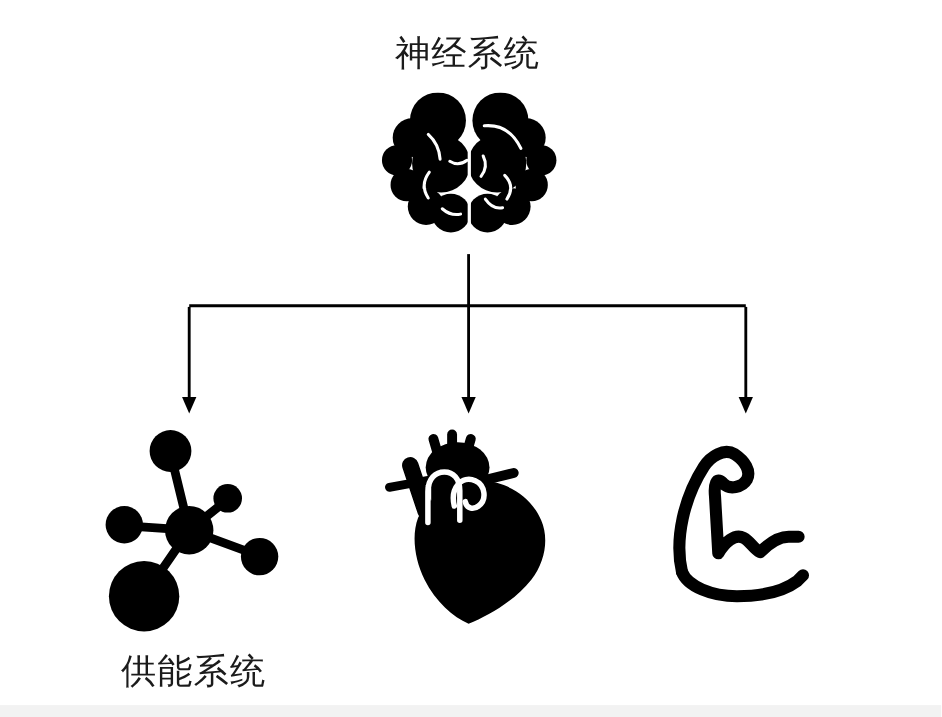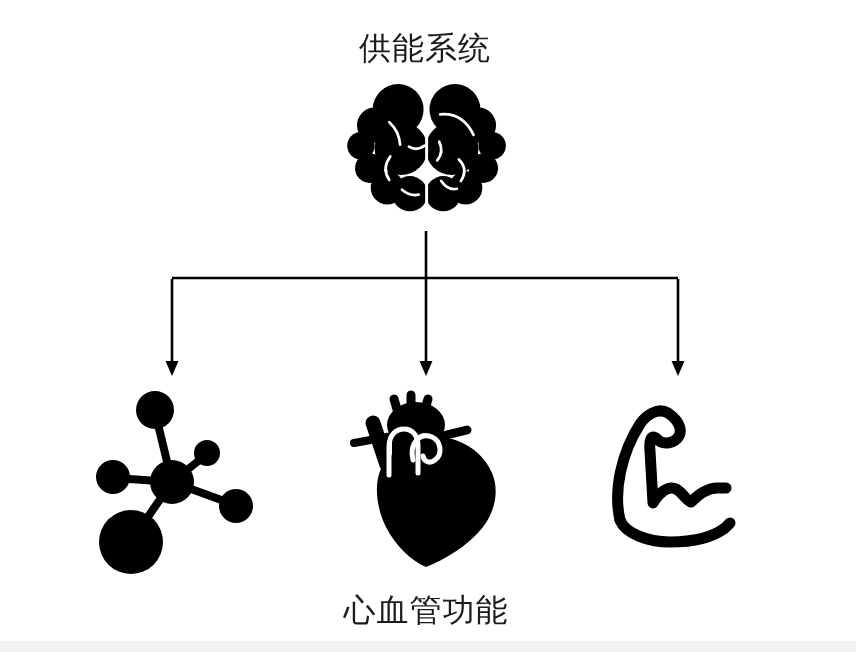--- a/index.html
+++ b/index.html
@@ -21,21 +21,21 @@
   .footer-strip {
     position:absolute; left:0; right:0; bottom:0; height:11px;
     background:#f2f2f2;
   }
 </style>
 </head>
 <body>
 
 <div class="canvas">
 
-  <div class="label title">供能系统</div>
+  <div class="label title">神经系统</div>
 
   <svg class="icon" style="left:347px;top:84px" width="162" height="142" viewBox="0 0 165 145" aria-hidden="true">
     <g fill="var(--ink)">
       <circle cx="52" cy="26" r="26"></circle>
         <circle cx="110" cy="26" r="26"></circle>
       <circle cx="28" cy="42" r="18"></circle>
         <circle cx="134" cy="42" r="18"></circle>
       <circle cx="14" cy="63" r="14"></circle>
         <circle cx="148" cy="63" r="14"></circle>
       <circle cx="23" cy="86" r="15"></circle>
@@ -119,16 +119,16 @@
     <g fill="none" stroke="var(--ink)" stroke-width="11" stroke-linecap="round" stroke-linejoin="round">
       <path d="M 20 130 C 13 100 22 62 40 34 C 46 25 58 17 68 23
                C 77 29 83 38 79 46 C 75 53 63 56 57 49
                C 51 43 49 51 50 61 C 51 78 52 96 53 113
                C 59 103 68 95 76 99 C 82 102 85 109 91 112
                C 98 105 108 98 117 98 L 126 98"></path>
       <path d="M 20 130 C 25 143 47 152 70 152 C 93 152 113 147 125 138 L 130 133"></path>
     </g>
   </svg>
 
-  <div class="label child-label" style="left:426px">心血管功能</div>
+  <div class="label child-label" style="left:176px">供能系统</div>
 
   <div class="footer-strip"></div>
 </div>
 
 </body></html>

